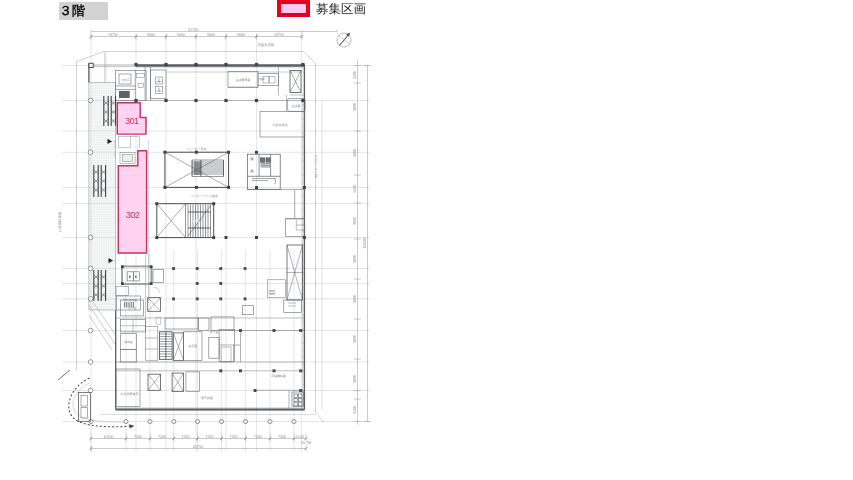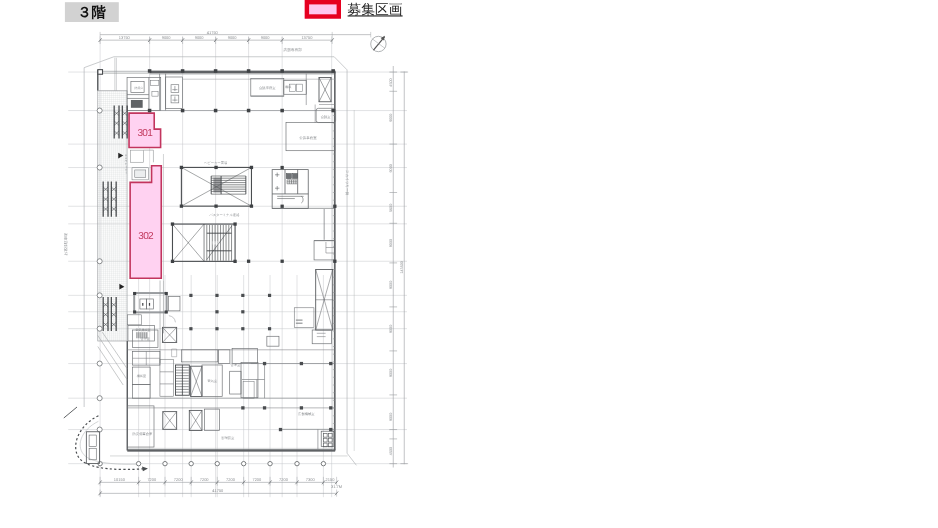--- a/index.html
+++ b/index.html
@@ -4,25 +4,25 @@
 <style>
 html,body{margin:0;padding:0;background:#ffffff;width:853px;height:480px;overflow:hidden;
 font-family:"Liberation Sans",sans-serif;}
 .abs{position:absolute;}
 </style>
 </head>
 <body>
 
 <div class="abs" style="left:59px;top:2px;width:48.5px;height:17.5px;background:#d2d2d2;"></div>
 
-<div class="abs" style="left:59px;top:2px;width:48.5px;height:17.5px;line-height:17.5px;text-align:center;font-size:13px;font-weight:bold;color:#111;">３階</div>
+<div class="abs" style="left:59px;top:2px;width:48.5px;height:17.5px;line-height:17.5px;text-align:left;font-size:13px;font-weight:bold;color:#111;">３階</div>
 
 <div class="abs" style="left:276.5px;top:0px;width:25.5px;height:8.5px;background:#ffc6ee;border:4.2px solid #e60020;"></div>
 
-<div class="abs" style="left:316px;top:1px;font-size:12.5px;color:#1a1a1a;text-decoration:underline;">募集区画</div>
+<div class="abs" style="left:316px;top:1px;font-size:12.5px;color:#1a1a1a;">募集区画</div>
 
 <svg class="abs" style="left:0;top:0" width="853" height="480" viewBox="0 0 853 480">
 <defs>
 <pattern id="pgrid" width="1.8" height="1.8" patternUnits="userSpaceOnUse">
 <path d="M0,0H1.8M0,0V1.8" stroke="#ccced0" stroke-width="0.45" fill="none"></path>
 </pattern>
 </defs>
 <g stroke-linecap="butt" fill="none">
 
 <g stroke="#c3c6c9" stroke-width="0.45">

